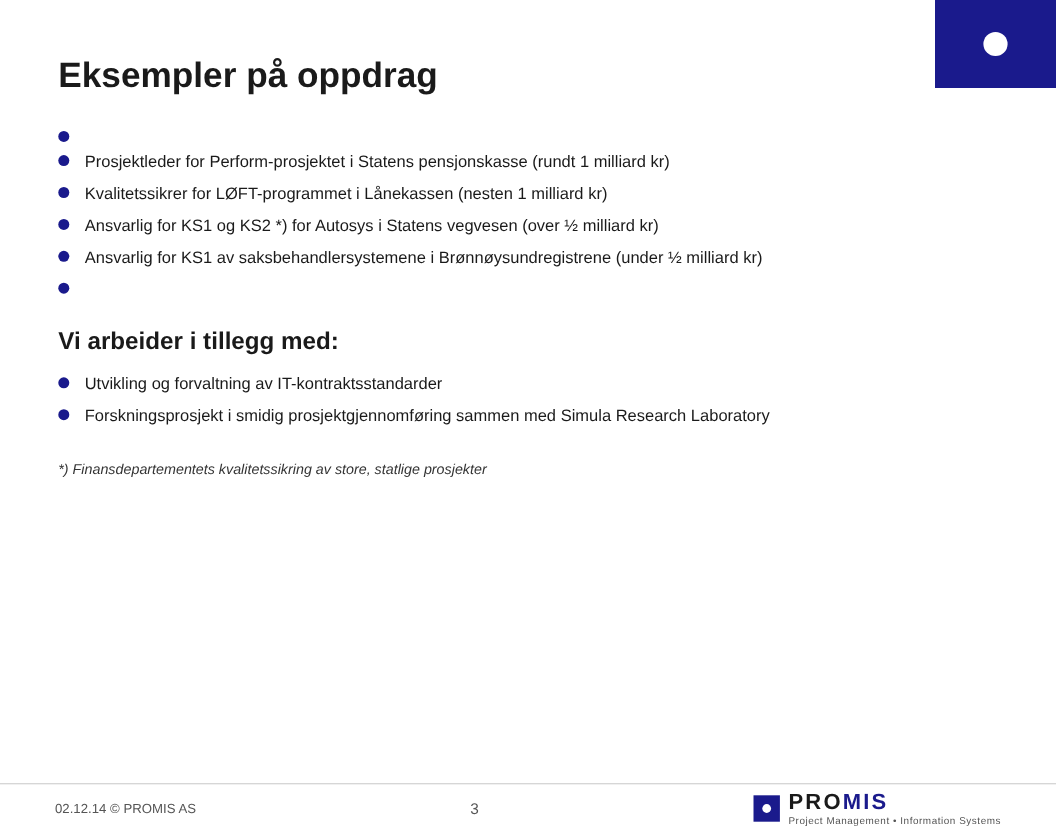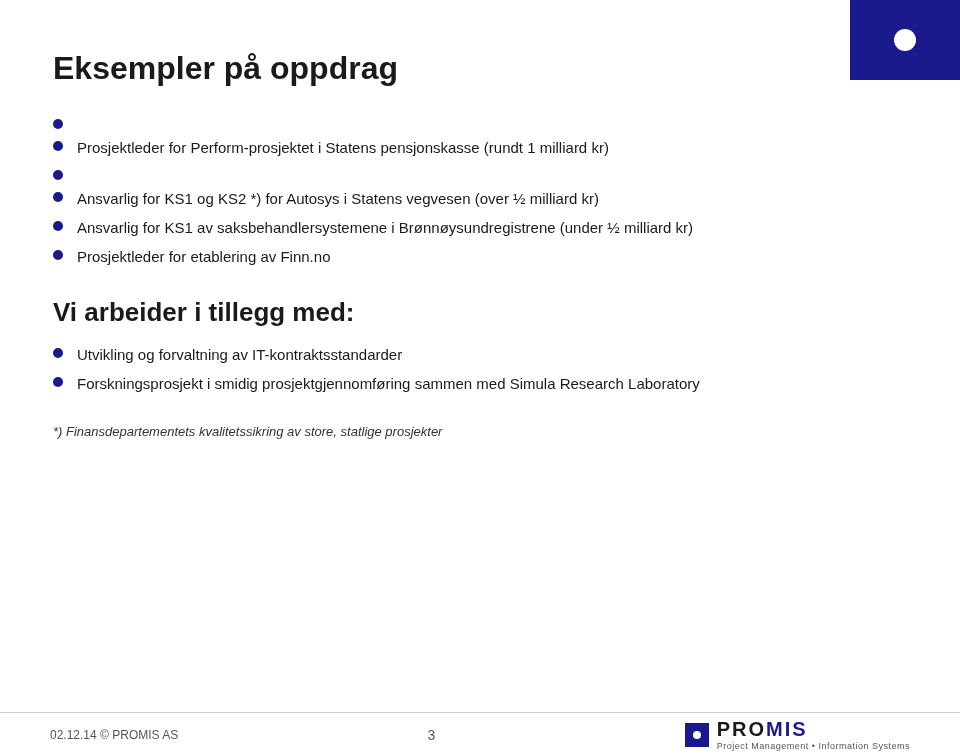--- a/index.html
+++ b/index.html
@@ -72,21 +72,21 @@
       width: 10px;
       height: 10px;
       border-radius: 50%;
       background: #1a1a8c;
       margin-right: 14px;
       margin-top: 4px;
       flex-shrink: 0;
     }
 
     .section-title {
-      font-size: 26px;
+      font-size: 22px;
       font-weight: bold;
       color: #1a1a1a;
       margin-top: 30px;
       margin-bottom: 16px;
     }
 
     .footnote {
       font-size: 13px;
       font-style: italic;
       color: #333333;
@@ -187,32 +187,32 @@
     <ul class="bullet-list">
       <li>
         <span class="bullet-dot"></span>
       </li>
       <li>
         <span class="bullet-dot"></span>
         <span>Prosjektleder for Perform-prosjektet i Statens pensjonskasse (rundt 1 milliard kr)</span>
       </li>
       <li>
         <span class="bullet-dot"></span>
+        <span>Kvalitetssikrer for LØFT-programmet i Lånekassen (nesten 1 milliard kr)</span>
       </li>
       <li>
         <span class="bullet-dot"></span>
         <span>Ansvarlig for KS1 og KS2 *) for Autosys i Statens vegvesen (over ½ milliard kr)</span>
       </li>
       <li>
         <span class="bullet-dot"></span>
         <span>Ansvarlig for KS1 av saksbehandlersystemene i Brønnøysundregistrene (under ½ milliard kr)</span>
       </li>
       <li>
         <span class="bullet-dot"></span>
-        <span>Prosjektleder for etablering av Finn.no</span>
       </li>
     </ul>
 
     <h2 class="section-title">Vi arbeider i tillegg med:</h2>
 
     <ul class="bullet-list">
       <li>
         <span class="bullet-dot"></span>
         <span>Utvikling og forvaltning av IT-kontraktsstandarder</span>
       </li>

